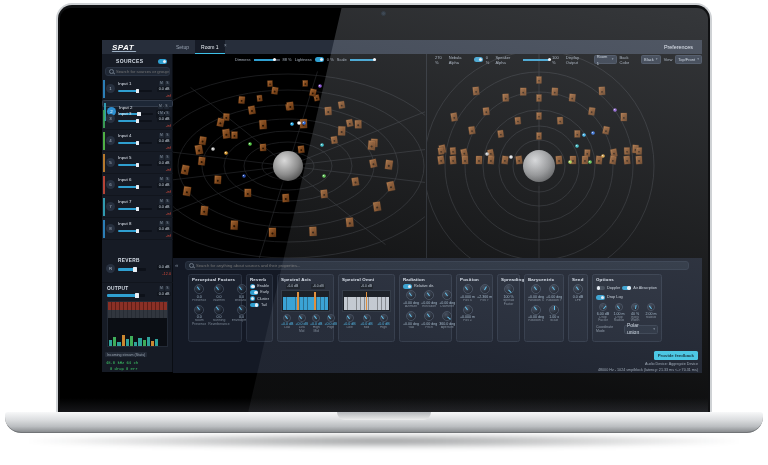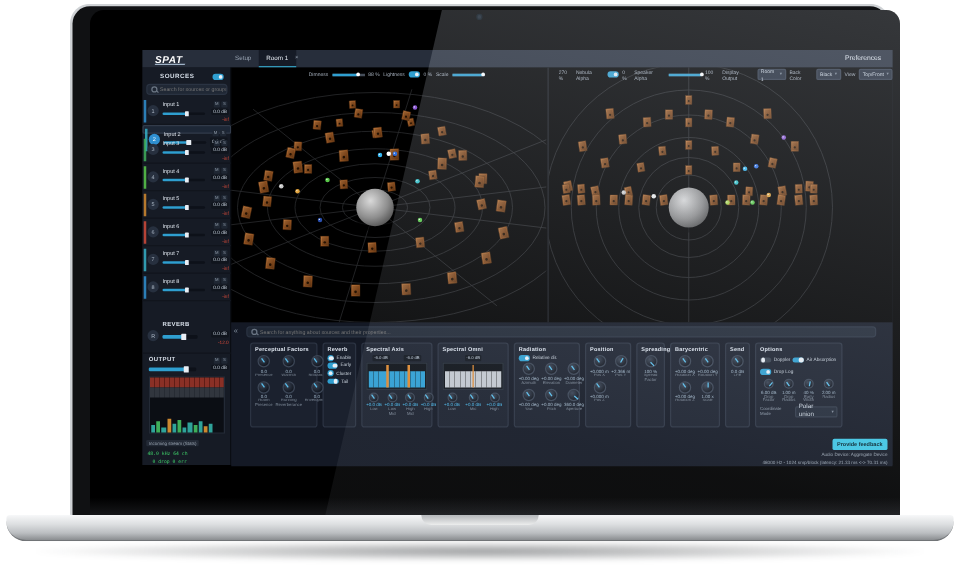--- a/index.html
+++ b/index.html
@@ -4,21 +4,21 @@
 <style>
   html,body{margin:0;padding:0;background:#ffffff;width:768px;height:465px;overflow:hidden;
     font-family:"Liberation Sans",sans-serif;-webkit-font-smoothing:antialiased;}
   .abs{position:absolute;}
   
   #stage{position:relative;width:768px;height:465px;}
   #lap-shadow{left:28px;top:433px;width:712px;height:16px;
     background:radial-gradient(ellipse at center,rgba(18,22,26,.42),rgba(18,22,26,0) 72%);filter:blur(2px);}
   #screen{left:56px;top:3px;width:656px;height:410px;box-sizing:border-box;background:#101113;
     border:2px solid #cfd2d5;border-bottom:none;border-radius:16px 16px 2px 2px;}
-  #screen-inner{left:72px;top:8px;width:648px;height:405px;background:#000;border-radius:11px 11px 0 0;overflow:hidden;}
+  #screen-inner{left:60px;top:8px;width:648px;height:405px;background:#000;border-radius:11px 11px 0 0;overflow:hidden;}
   #webcam{left:381px;top:11px;width:5px;height:5px;border-radius:50%;background:#16202b;border:1px solid #061018;box-sizing:border-box;}
   #hingeband{left:60px;top:398px;width:648px;height:15px;background:linear-gradient(#000,#17181b);}
   #base{left:5px;top:412px;width:758px;height:21px;border-radius:3px 3px 16px 16px;
     background:linear-gradient(#f7f8f9,#dcdee0 38%,#bbbec1 72%,#8a8d90);border-bottom:1px solid #717477;box-sizing:border-box;}
   #notch{left:337px;top:412px;width:94px;height:8px;border-radius:0 0 9px 9px;
     background:linear-gradient(#b4b7ba,#eceded);}
   #reflection{left:300px;top:-80px;width:980px;height:760px;transform:rotate(13deg);transform-origin:0 0;
     background:linear-gradient(to bottom,rgba(206,214,226,.26),rgba(206,214,226,.07) 52%,rgba(206,214,226,.04));
     z-index:60;pointer-events:none;}
   

